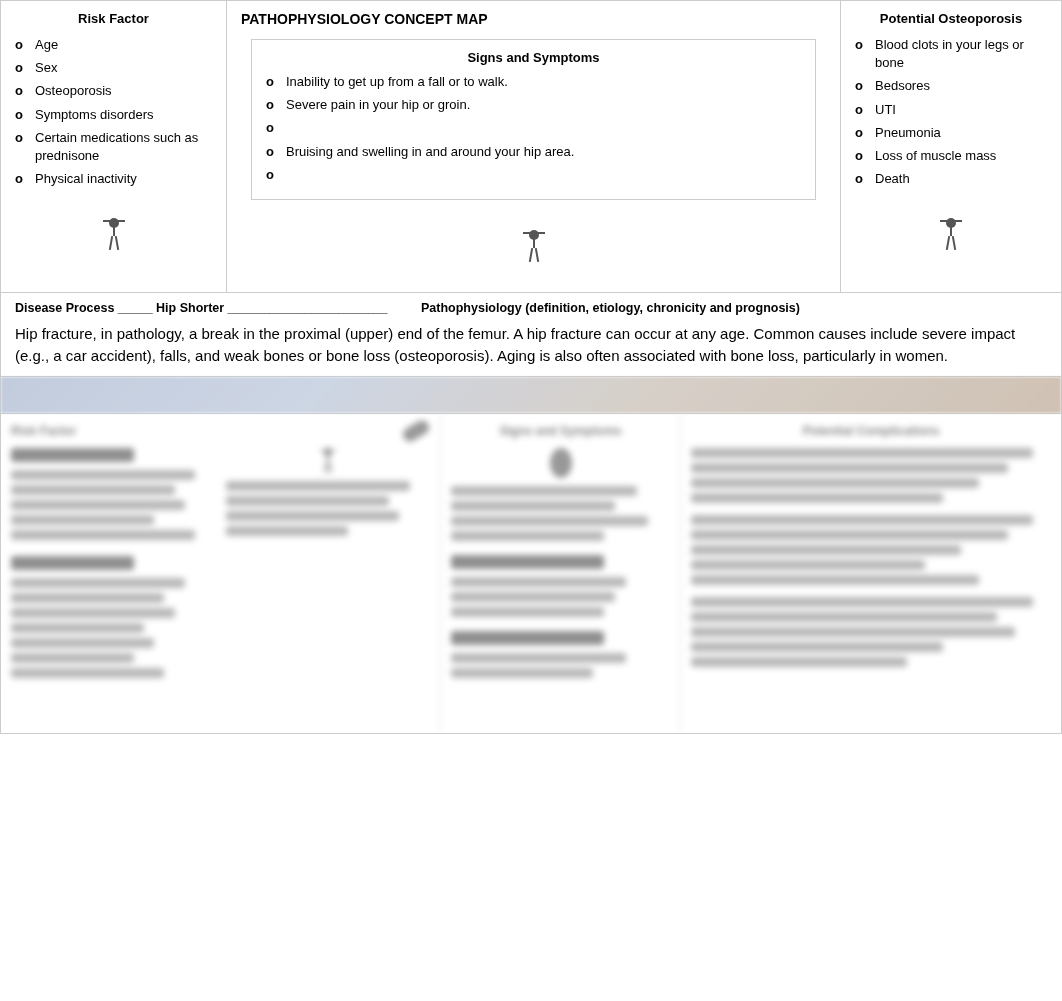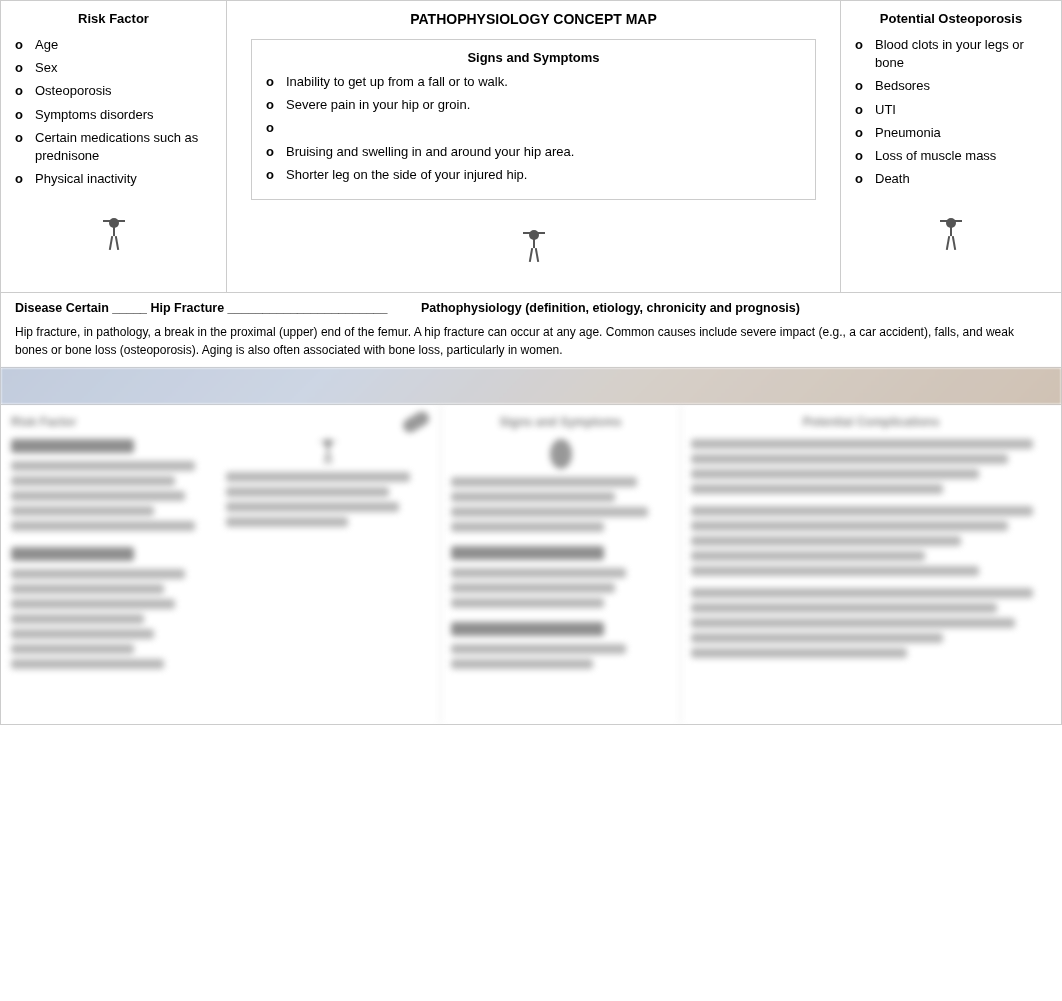--- a/index.html
+++ b/index.html
@@ -58,21 +58,21 @@
 
     .bullet-o {
       font-weight: bold;
       font-size: 13px;
       margin-right: 8px;
       margin-top: 0px;
       min-width: 12px;
     }
 
     .concept-map-title {
-      text-align: center;
+      text-align: left;
       font-weight: bold;
       font-size: 14px;
       margin-bottom: 12px;
     }
 
     .signs-symptoms-box {
       border: 1px solid #ccc;
       padding: 10px 14px;
       margin: 0 10px;
     }
@@ -147,21 +147,21 @@
     }
 
     .disease-process-title {
       font-weight: bold;
       font-size: 12.5px;
       display: inline;
     }
 
     .disease-process-text {
       margin-top: 8px;
-      font-size: 12px;
+      font-size: 15px;
       line-height: 1.5;
     }
 
     
     .lower-section {
       margin-top: 0;
       border: 1px solid #ccc;
       border-top: none;
     }
 
@@ -346,21 +346,20 @@
         </li>
         <li>
           <span class="bullet-o">o</span>
         </li>
         <li>
           <span class="bullet-o">o</span>
           <span>Bruising and swelling in and around your hip area.</span>
         </li>
         <li>
           <span class="bullet-o">o</span>
-          <span>Shorter leg on the side of your injured hip.</span>
         </li>
       </ul>
     </div>
 
     <div class="figure-row" style="justify-content:center; margin-top: 20px;">
       <div class="stick-figure">
         <div class="head"></div>
         <div class="arms"></div>
         <div class="body"></div>
         <div class="legs">
@@ -408,21 +407,21 @@
         <div class="legs">
           <div class="leg"></div>
           <div class="leg right"></div>
         </div>
       </div>
     </div>
   </div>
 </div>
 
 <div class="disease-process-section">
-  <span class="disease-process-title">Disease Certain _____ Hip Fracture _______________________</span>
+  <span class="disease-process-title">Disease Process _____ Hip Shorter _______________________</span>
   <span class="disease-process-title" style="margin-left: 30px;">Pathophysiology (definition, etiology, chronicity and prognosis)</span>
   <p class="disease-process-text">Hip fracture, in pathology, a break in the proximal (upper) end of the femur. A hip fracture can occur at any age. Common causes include severe impact (e.g., a car accident), falls, and weak bones or bone loss (osteoporosis). Aging is also often associated with bone loss, particularly in women.</p>
 </div>
 
 <div class="lower-section">
   <div class="blurred-banner"></div>
 
   <div class="lower-content-row">
 
     <div class="lower-left blurred-block">

